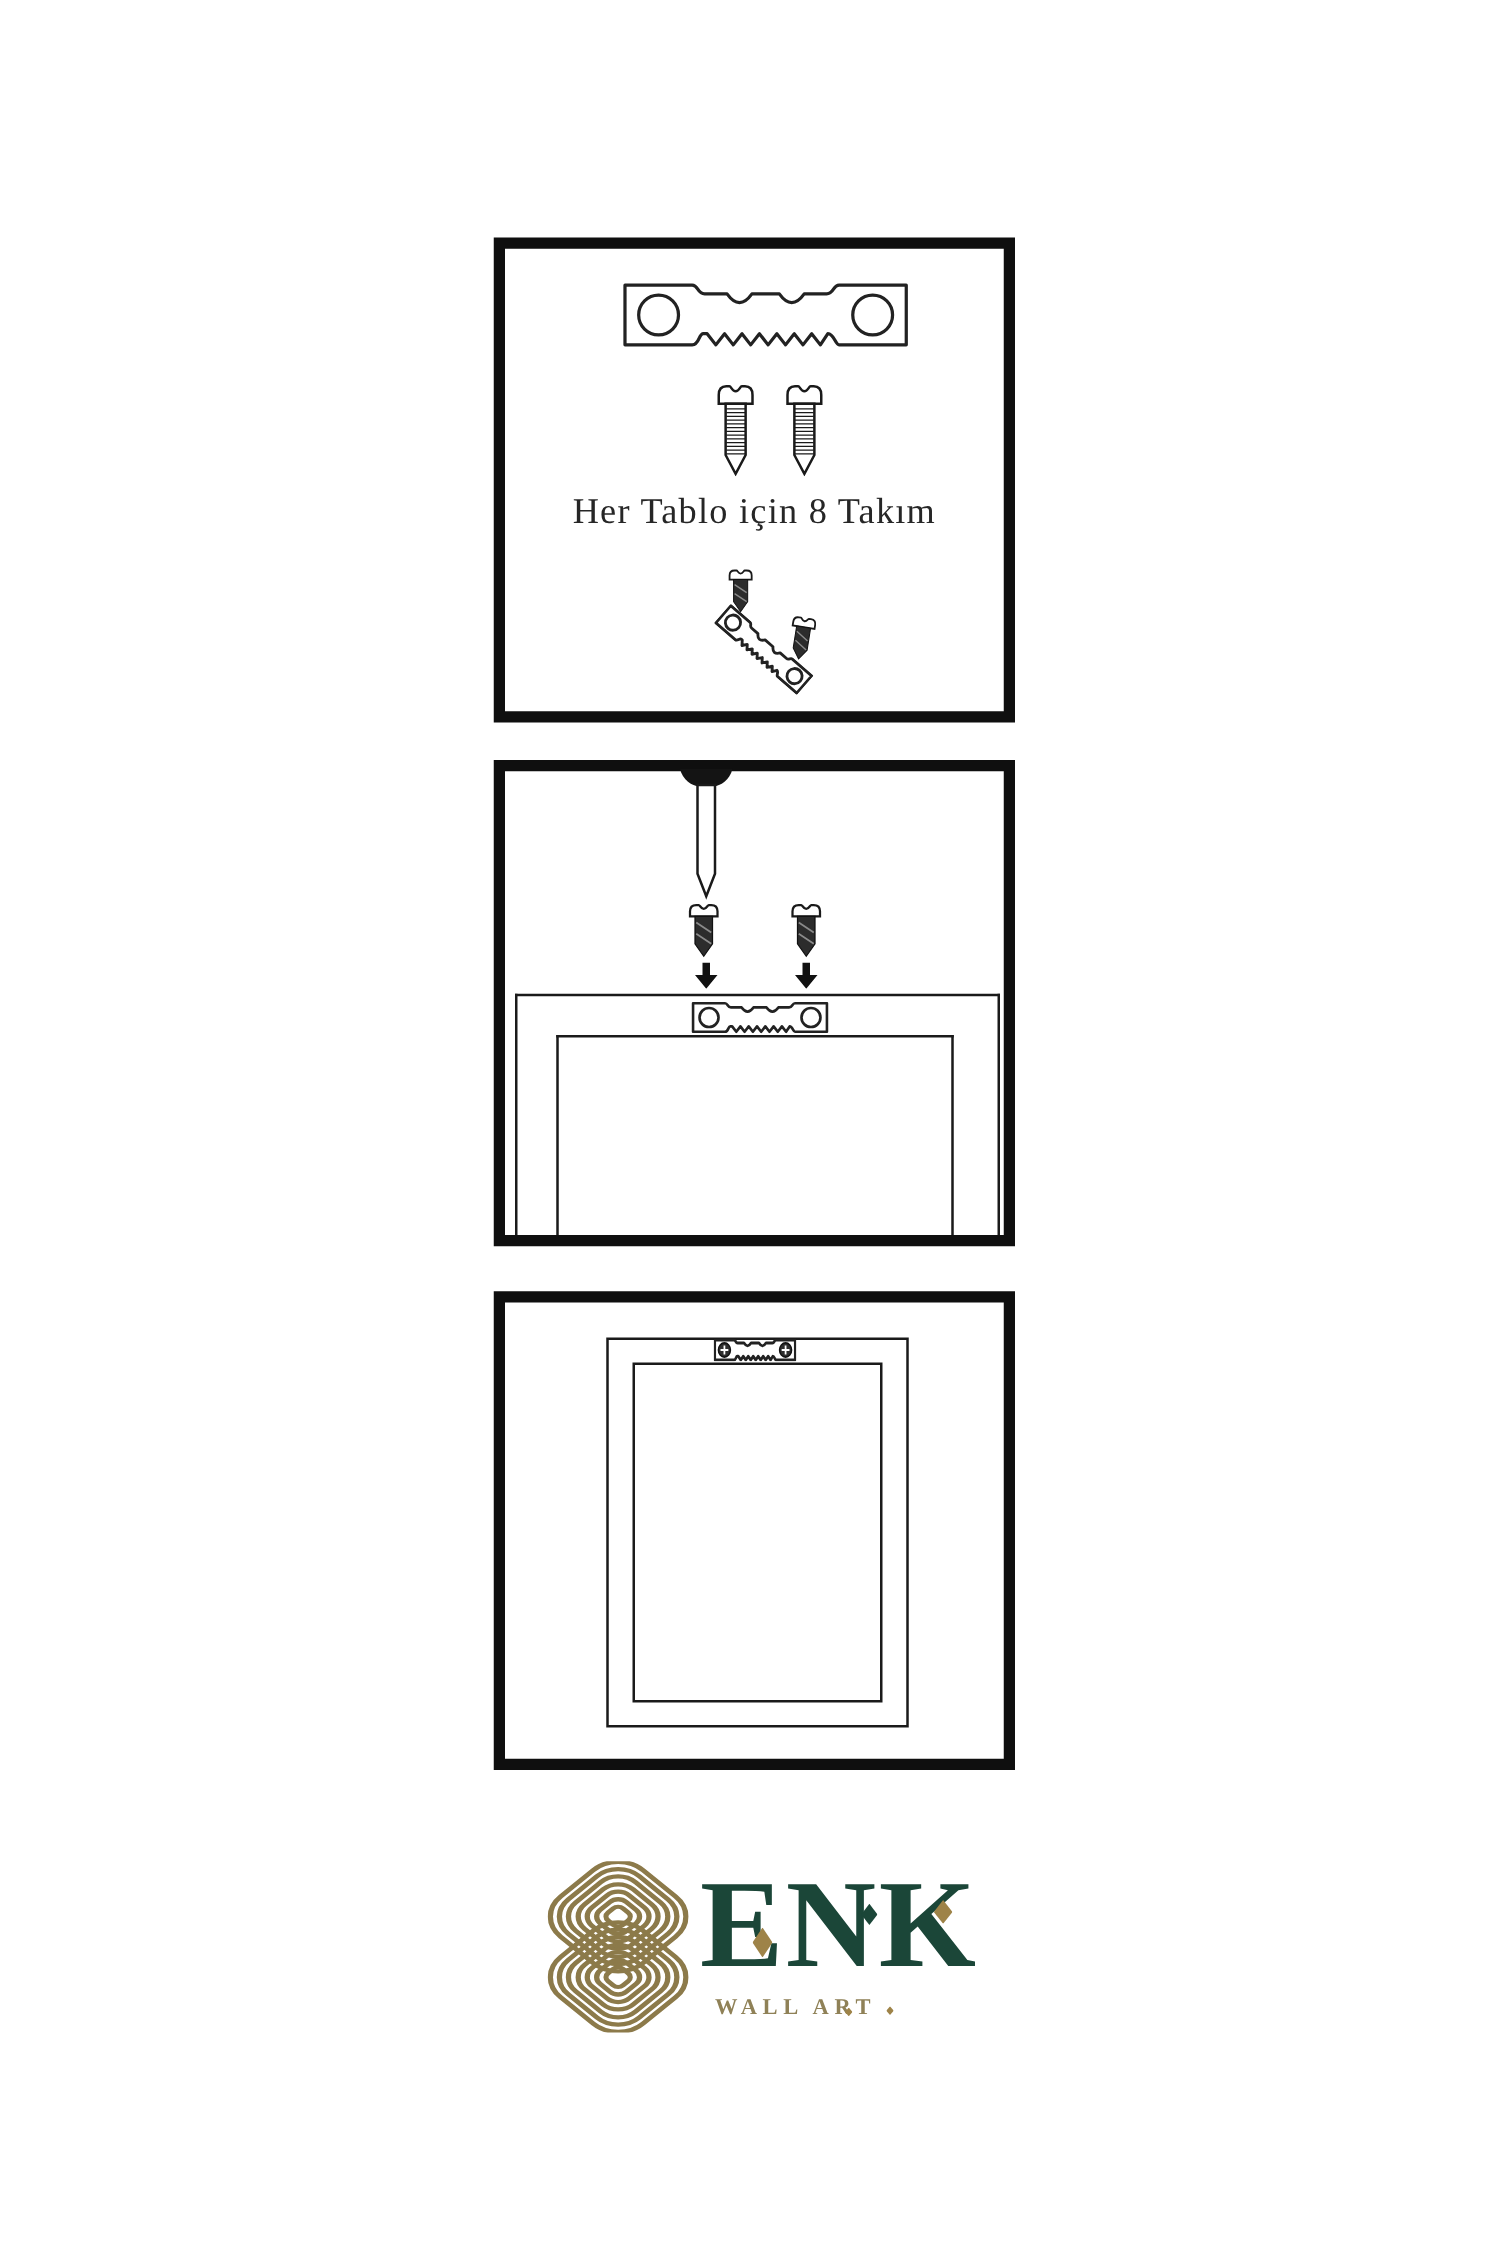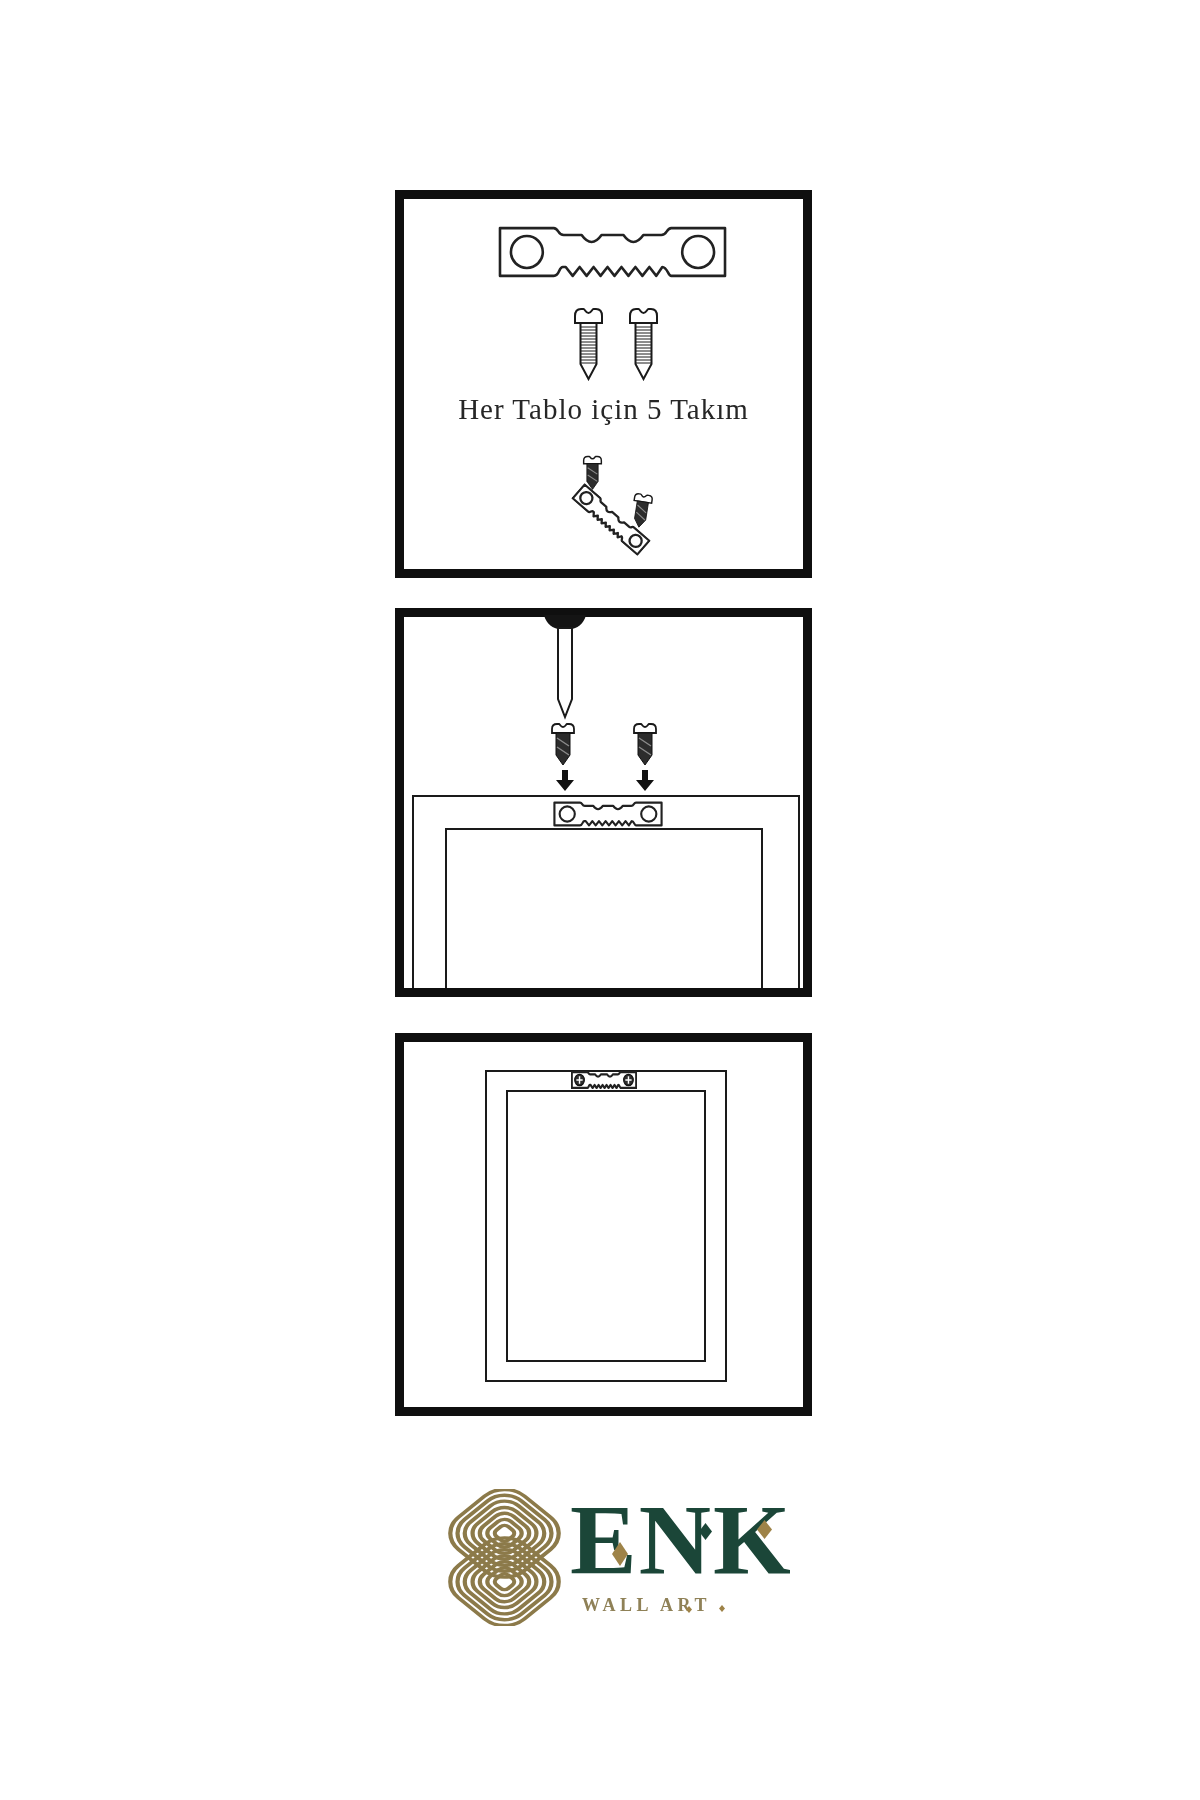--- a/index.html
+++ b/index.html
@@ -15,21 +15,21 @@
   
   .frame-outer2{position:absolute;left:8px;top:178px;width:388px;height:193px;
                 border:2px solid #1a1a1a;border-bottom:none;box-sizing:border-box;}
   .frame-inner2{position:absolute;left:31px;top:31px;width:318px;bottom:0;
                 border:2px solid #1a1a1a;border-bottom:none;box-sizing:border-box;}
   .frame-outer3{position:absolute;left:81px;top:28px;width:242px;height:312px;
                 border:2px solid #1a1a1a;box-sizing:border-box;}
   .frame-inner3{position:absolute;left:19px;top:18px;width:200px;height:272px;
                 border:2px solid #1a1a1a;box-sizing:border-box;}
   
-  .logo{position:absolute;left:442px;top:1487px;width:380px;height:150px;}
+  .logo{position:absolute;left:432px;top:1487px;width:380px;height:150px;}
   .logo-name{position:absolute;left:128px;top:3px;font-family:"Liberation Serif",serif;
              font-weight:bold;font-size:100px;line-height:100px;letter-spacing:2px;color:#1b4638;}
   .logo-sub{position:absolute;left:140px;top:108px;font-family:"Liberation Serif",serif;
             font-weight:bold;font-size:18px;letter-spacing:4.5px;color:#8f8157;}
   .diamond{position:absolute;clip-path:polygon(50% 0,100% 50%,50% 100%,0 50%);}
   .d1{left:170px;top:55px;width:16px;height:24px;background:#9e8348;}
   .d2{left:257px;top:36px;width:13px;height:17px;background:#1b4638;}
   .d3{left:315px;top:33px;width:15px;height:19px;background:#9e8348;}
   .dot{width:6px;height:7px;background:#9e8348;}
   .dotA{left:244px;top:119px;}
@@ -52,21 +52,21 @@
       <path d="M3,17 V10 Q3,3 9,3 H11.5 C13,3 13.5,7 16.5,7 C19.5,7 20,3 21.5,3 H24 Q30,3 30,10 V17 Z" fill="#fff" stroke="#1a1a1a" stroke-width="2"></path>
       <path d="M8.5,17 H24.5 V58 L16.5,73 L8.5,58 Z" fill="#fff" stroke="#1a1a1a" stroke-width="2"></path>
       <path d="M9,21H24 M9,24H24 M9,27H24 M9,30H24 M9,33H24 M9,36H24 M9,39H24 M9,42H24 M9,45H24 M9,48H24 M9,51H24 M9,54H24 M9,57H24" stroke="#1a1a1a" stroke-width="1"></path>
     </svg>
     <svg class="abs" style="left:223px;top:107px" width="33" height="75" viewBox="0 0 33 75">
       <path d="M3,17 V10 Q3,3 9,3 H11.5 C13,3 13.5,7 16.5,7 C19.5,7 20,3 21.5,3 H24 Q30,3 30,10 V17 Z" fill="#fff" stroke="#1a1a1a" stroke-width="2"></path>
       <path d="M8.5,17 H24.5 V58 L16.5,73 L8.5,58 Z" fill="#fff" stroke="#1a1a1a" stroke-width="2"></path>
       <path d="M9,21H24 M9,24H24 M9,27H24 M9,30H24 M9,33H24 M9,36H24 M9,39H24 M9,42H24 M9,45H24 M9,48H24 M9,51H24 M9,54H24 M9,57H24" stroke="#1a1a1a" stroke-width="1"></path>
     </svg>
 
-    <div class="caption">Her Tablo için 5 Takım</div>
+    <div class="caption">Her Tablo için 8 Takım</div>
 
     <svg class="abs" style="left:177px;top:255px" width="23" height="37" viewBox="0 0 26 46">
       <path d="M2,12 V8 Q2,3 7,3 H9 C10,3 10.5,6 13,6 C15.5,6 16,3 17,3 H19 Q24,3 24,8 V12 Z" fill="#fff" stroke="#1a1a1a" stroke-width="1.8"></path>
       <path d="M6,12 H20 V34 L13,44 L6,34 Z" fill="#2c2c2c" stroke="#111" stroke-width="1"></path>
       <path d="M7,17 L19,25 M7,26 L19,34" stroke="#8a8a8a" stroke-width="1.4"></path>
     </svg>
     <svg class="abs" style="left:163px;top:310px;transform:rotate(41deg)" width="88" height="21" viewBox="0 0 232 54">
       <path d="M3,3 H57 C62,3 61,10 67,10 H85 Q95,24 105,10 H127 Q137,24 147,10 H165 C171,10 170,3 175,3 H229 V51 H175 C172,51 171,42 166,42 L160,51 L153,42 L146,51 L139,42 L132,51 L125,42 L118,51 L111,42 L104,51 L97,42 L90,51 L83,42 L76,51 L69,42 L66,42 C62,42 63,51 57,51 H3 Z" fill="#fff" stroke="#222" stroke-width="6" stroke-linejoin="round"></path>
       <circle cx="30" cy="27" r="16" fill="#fff" stroke="#222" stroke-width="6"></circle>
       <circle cx="202" cy="27" r="16" fill="#fff" stroke="#222" stroke-width="6"></circle>

